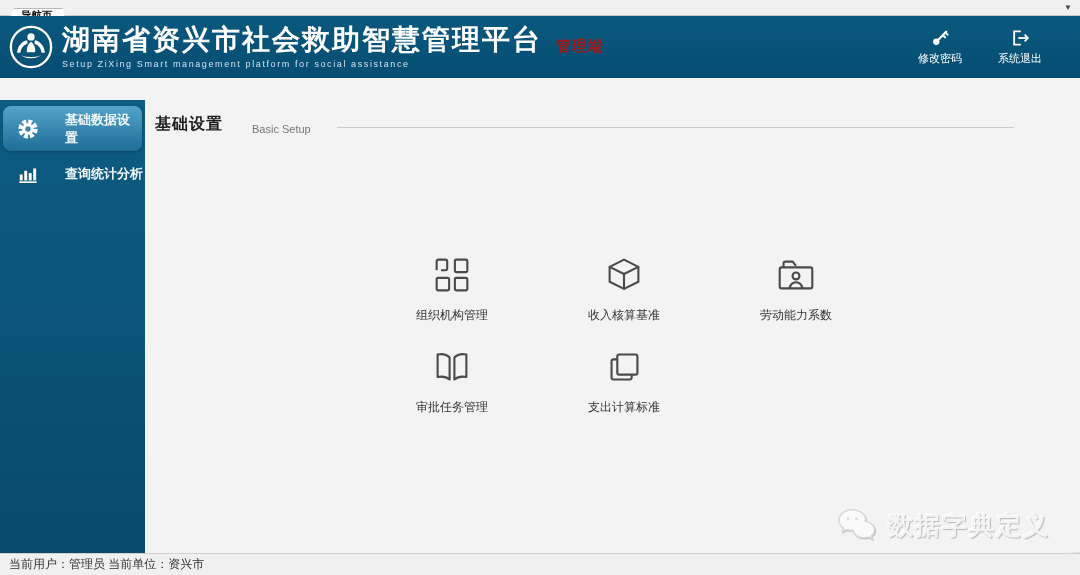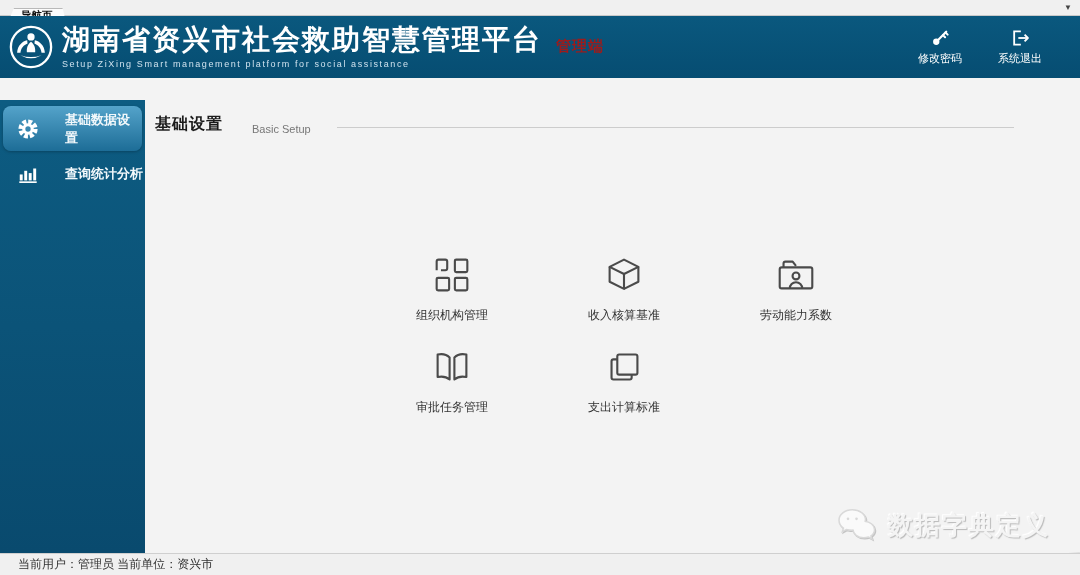--- a/index.html
+++ b/index.html
@@ -62,21 +62,21 @@
   
   .watermark { position:absolute; right:30px; bottom:32px; display:flex; align-items:center; gap:10px; }
   .wm-text { font-size:25px; font-weight:bold; color:#f4f4f4; letter-spacing:2px;
     text-shadow:1px 1px 1px #b9b9b9, -1px -1px 1px #ffffff; }
   .wm-icon { width:42px; height:36px; filter:drop-shadow(1px 1px 0 #c4c4c4); }
   .wm-line { position:absolute; right:0; bottom:16px; width:252px; height:1px;
     background:#c9c9c9; transform:rotate(-2.5deg); }
 
   
   .statusbar { position:absolute; left:0; bottom:0; width:1080px; height:22px; background:#f0f0f0;
-    border-top:1px solid #cfcfcf; display:flex; align-items:center; padding-left:18px;
+    border-top:1px solid #cfcfcf; display:flex; align-items:center; padding-left:9px;
     font-size:12px; color:#333; }
 </style>
 </head>
 <body>
 
 <div class="app">
 
 
   <div class="tabbar">
     <div class="tab">导航页</div>

